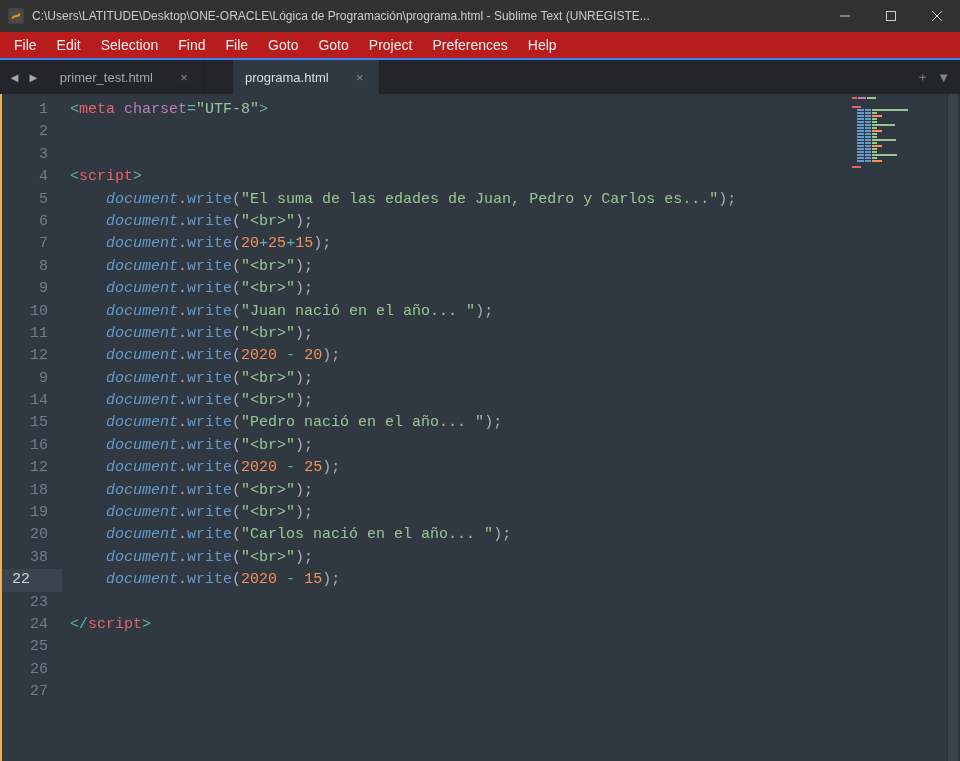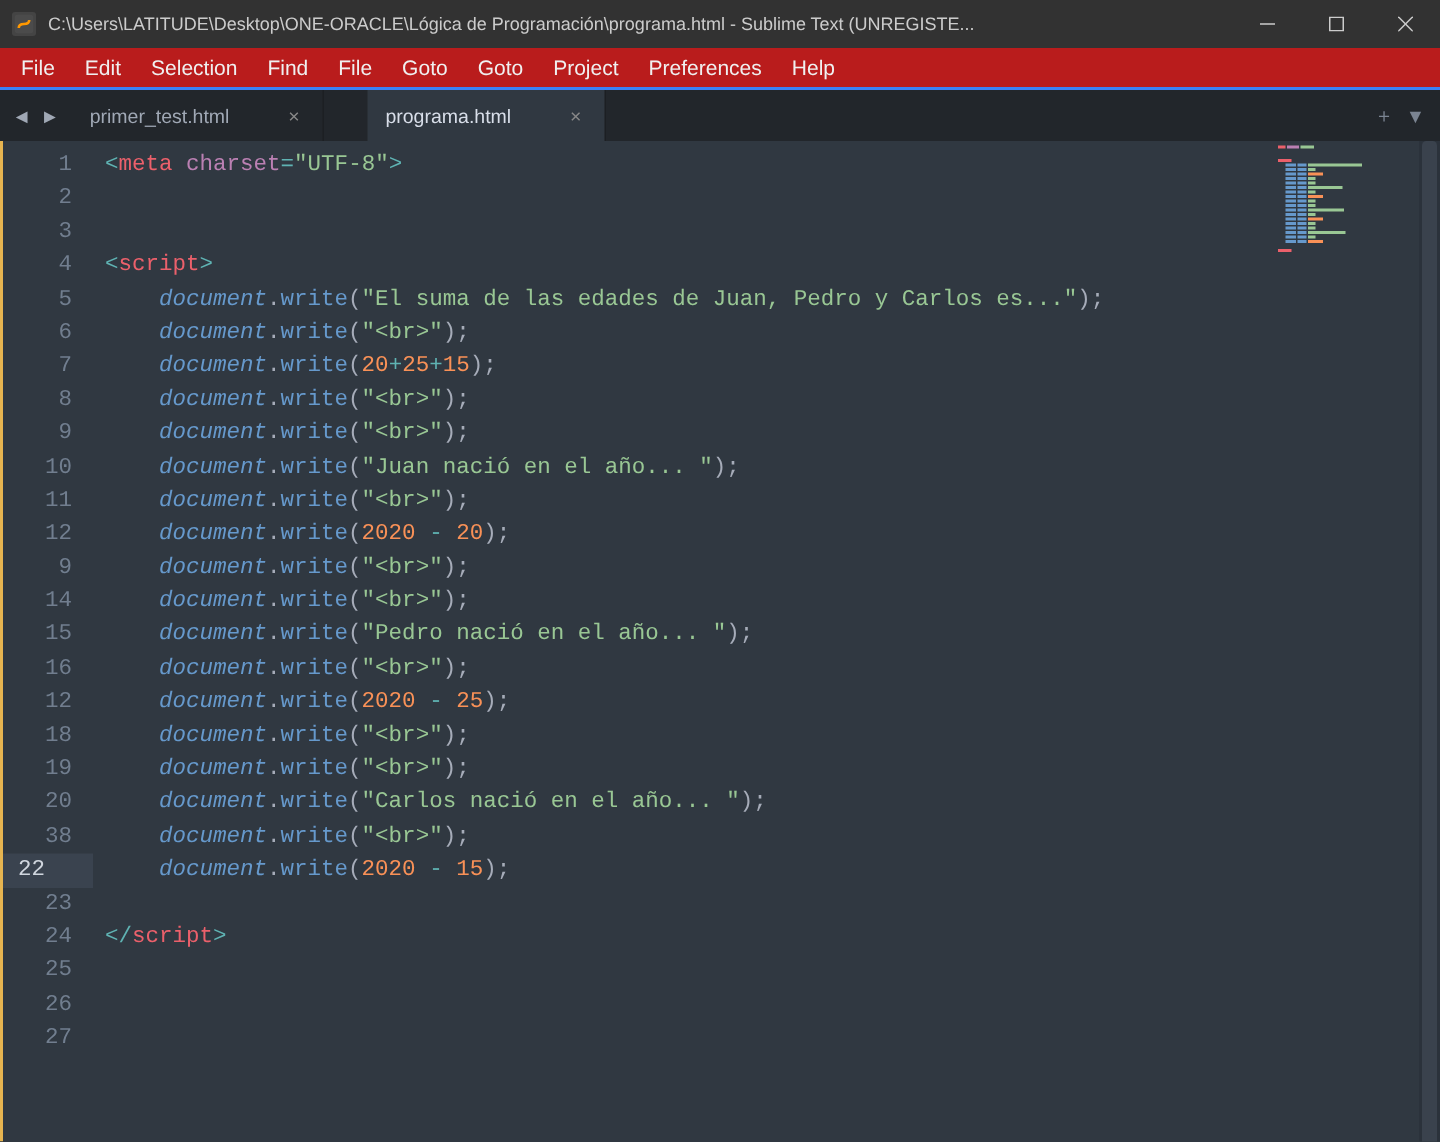--- a/index.html
+++ b/index.html
@@ -49,21 +49,21 @@
   background: #22262b;
   display: flex; align-items: stretch;
 }
 .tab-arrows {
   display: flex; align-items: center; padding: 0 8px; gap: 6px;
   color: #a0a8b5;
 }
 .tab {
   display: flex; align-items: center;
   padding: 0 12px;
-  gap: 36px;
+  gap: 24px;
   color: #a0a8b5;
   font-size: 13px;
   border-right: 1px solid #1c1f23;
   cursor: pointer;
 }
 .tab.active {
   background: #303841;
   color: #d8dee9;
   margin-left: 29px;
 }

